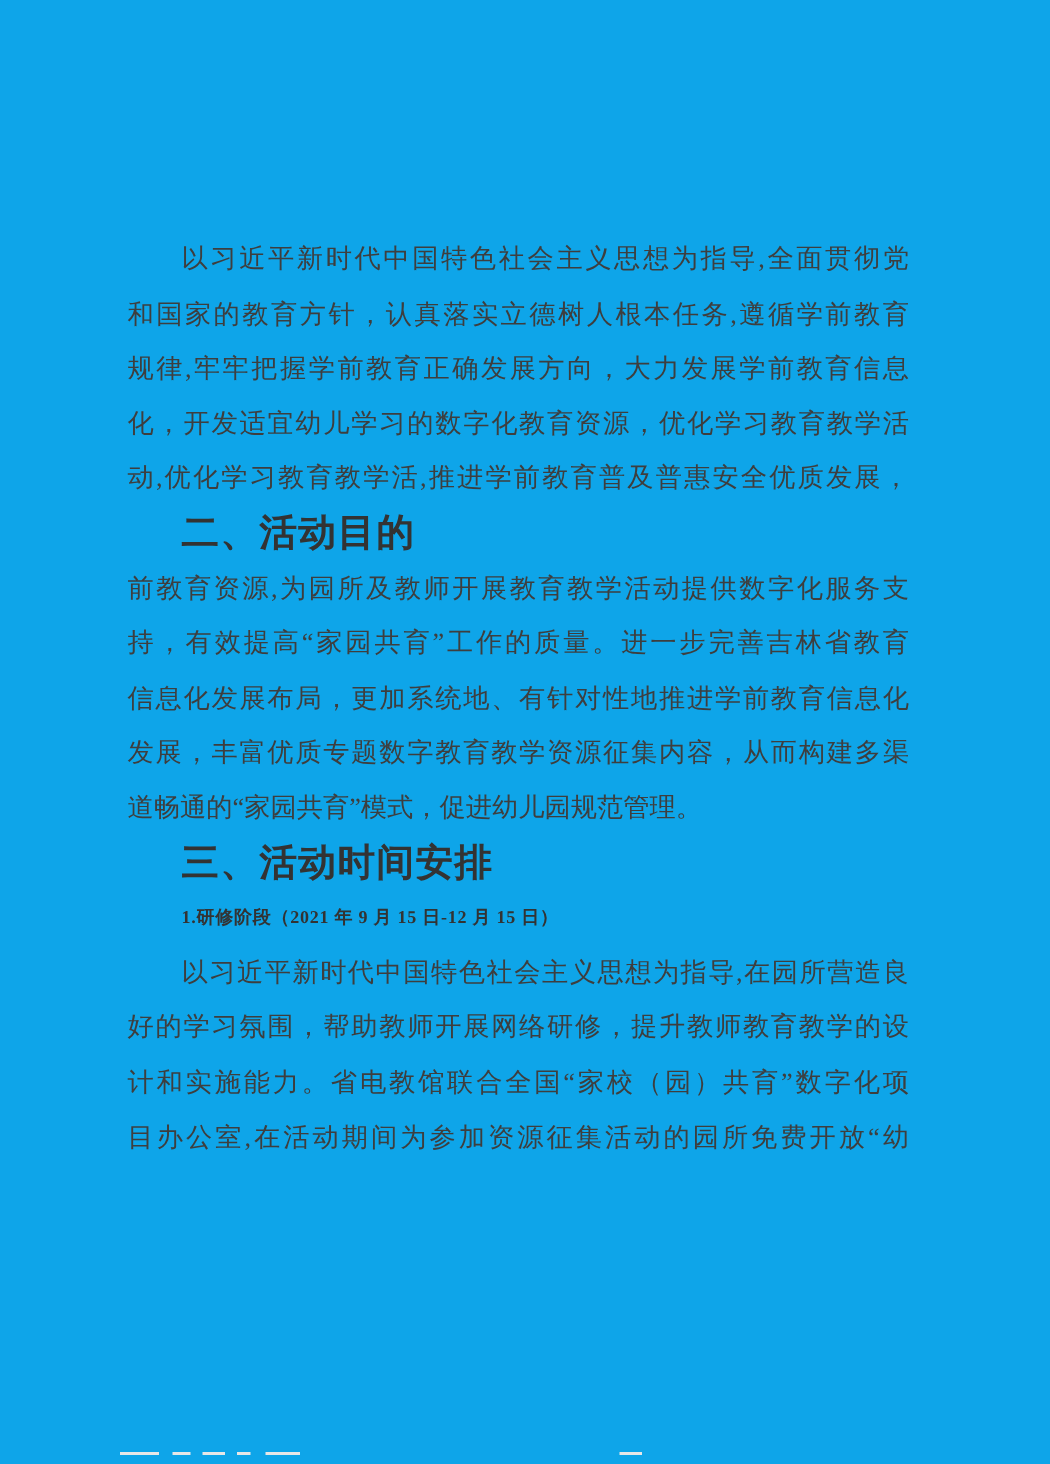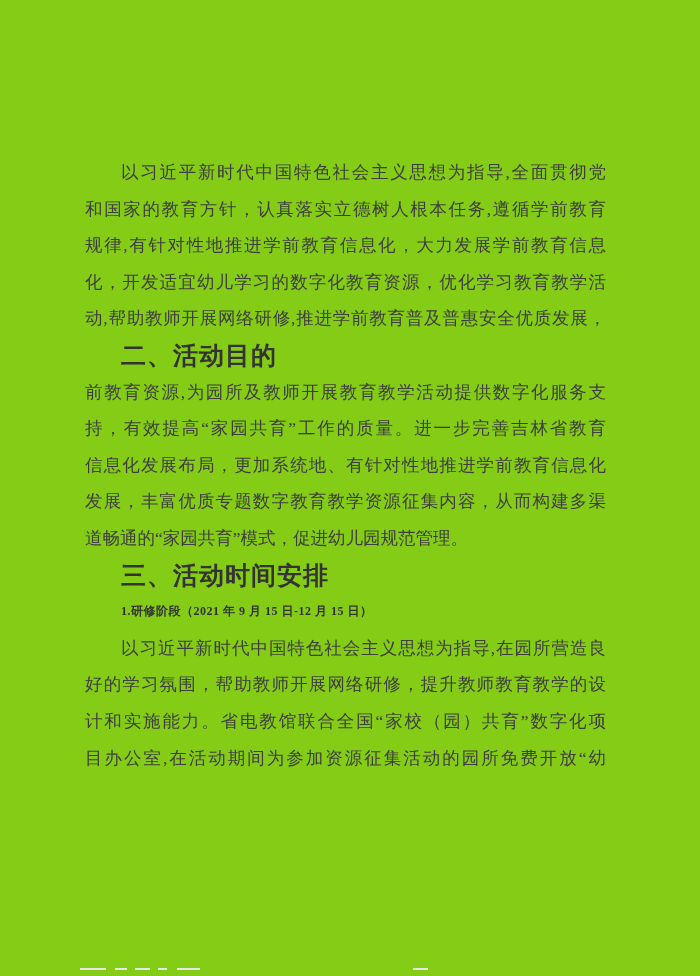--- a/index.html
+++ b/index.html
@@ -67,27 +67,27 @@
   .a1 { left: 80px;  width: 26px; }
   .a2 { left: 115px; width: 12px; }
   .a3 { left: 135px; width: 15px; }
   .a4 { left: 158px; width: 9px;  }
   .a5 { left: 177px; width: 23px; }
   .a6 { left: 413px; width: 15px; }
 </style>
 </head>
 <body>
 
-<div class="page" style="background: #84cc16; text-decoration: underline;">
+<div class="page" style="background: #0ea5e9; text-decoration: underline;">
   <div class="doc" style="color: rgb(62, 62, 62);">
       <div class="line body indent fill">以习近平新时代中国特色社会主义思想为指导,全面贯彻党</div>
       <div class="line body fill">和国家的教育方针，认真落实立德树人根本任务,遵循学前教育</div>
-      <div class="line body fill">规律,有针对性地推进学前教育信息化，大力发展学前教育信息</div>
+      <div class="line body fill">规律,牢牢把握学前教育正确发展方向，大力发展学前教育信息</div>
       <div class="line body fill">化，开发适宜幼儿学习的数字化教育资源，优化学习教育教学活</div>
-      <div class="line body fill">动,帮助教师开展网络研修,推进学前教育普及普惠安全优质发展，</div>
+      <div class="line body fill">动,优化学习教育教学活,推进学前教育普及普惠安全优质发展，</div>
       <div class="line heading indent" style="color: rgb(51, 51, 51);">二、活动目的</div>
       <div class="line body fill">前教育资源,为园所及教师开展教育教学活动提供数字化服务支</div>
       <div class="line body fill">持，有效提高“家园共育”工作的质量。进一步完善吉林省教育</div>
       <div class="line body fill">信息化发展布局，更加系统地、有针对性地推进学前教育信息化</div>
       <div class="line body fill">发展，丰富优质专题数字教育教学资源征集内容，从而构建多渠</div>
       <div class="line body">道畅通的“家园共育”模式，促进幼儿园规范管理。</div>
       <div class="line heading indent" style="color: rgb(51, 51, 51);">三、活动时间安排</div>
       <div class="line subheading indent" style="color: rgb(51, 51, 51);">1.研修阶段（2021 年 9 月 15 日-12 月 15 日）</div>
       <div class="line body indent fill">以习近平新时代中国特色社会主义思想为指导,在园所营造良</div>
       <div class="line body fill">好的学习氛围，帮助教师开展网络研修，提升教师教育教学的设</div>

